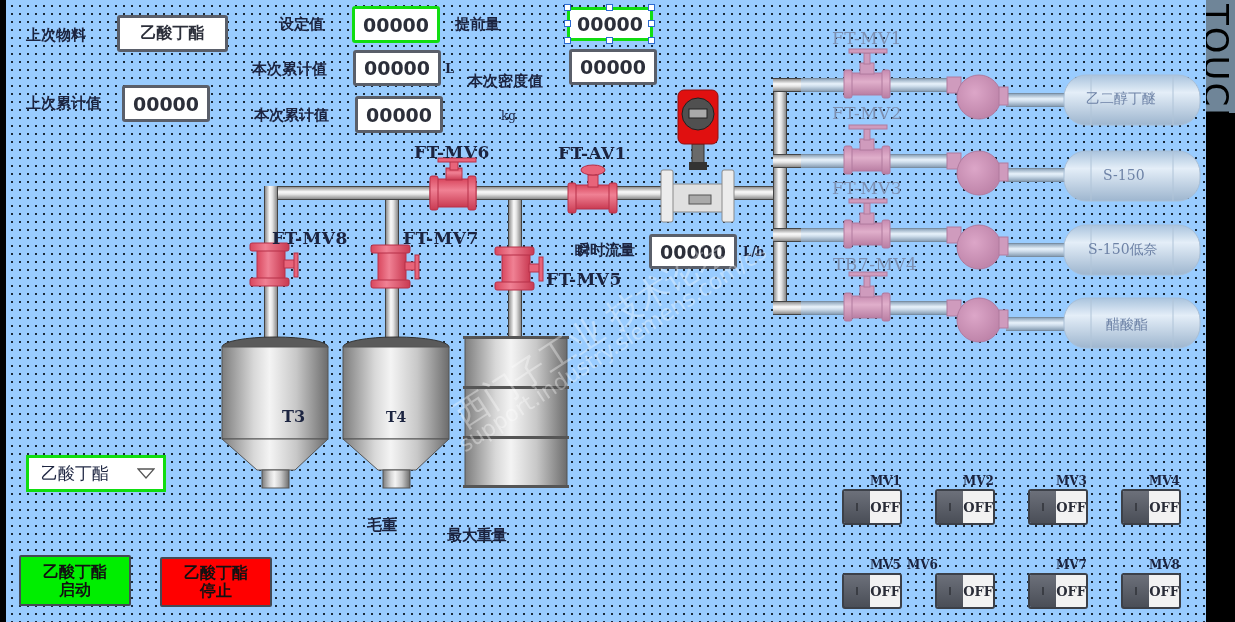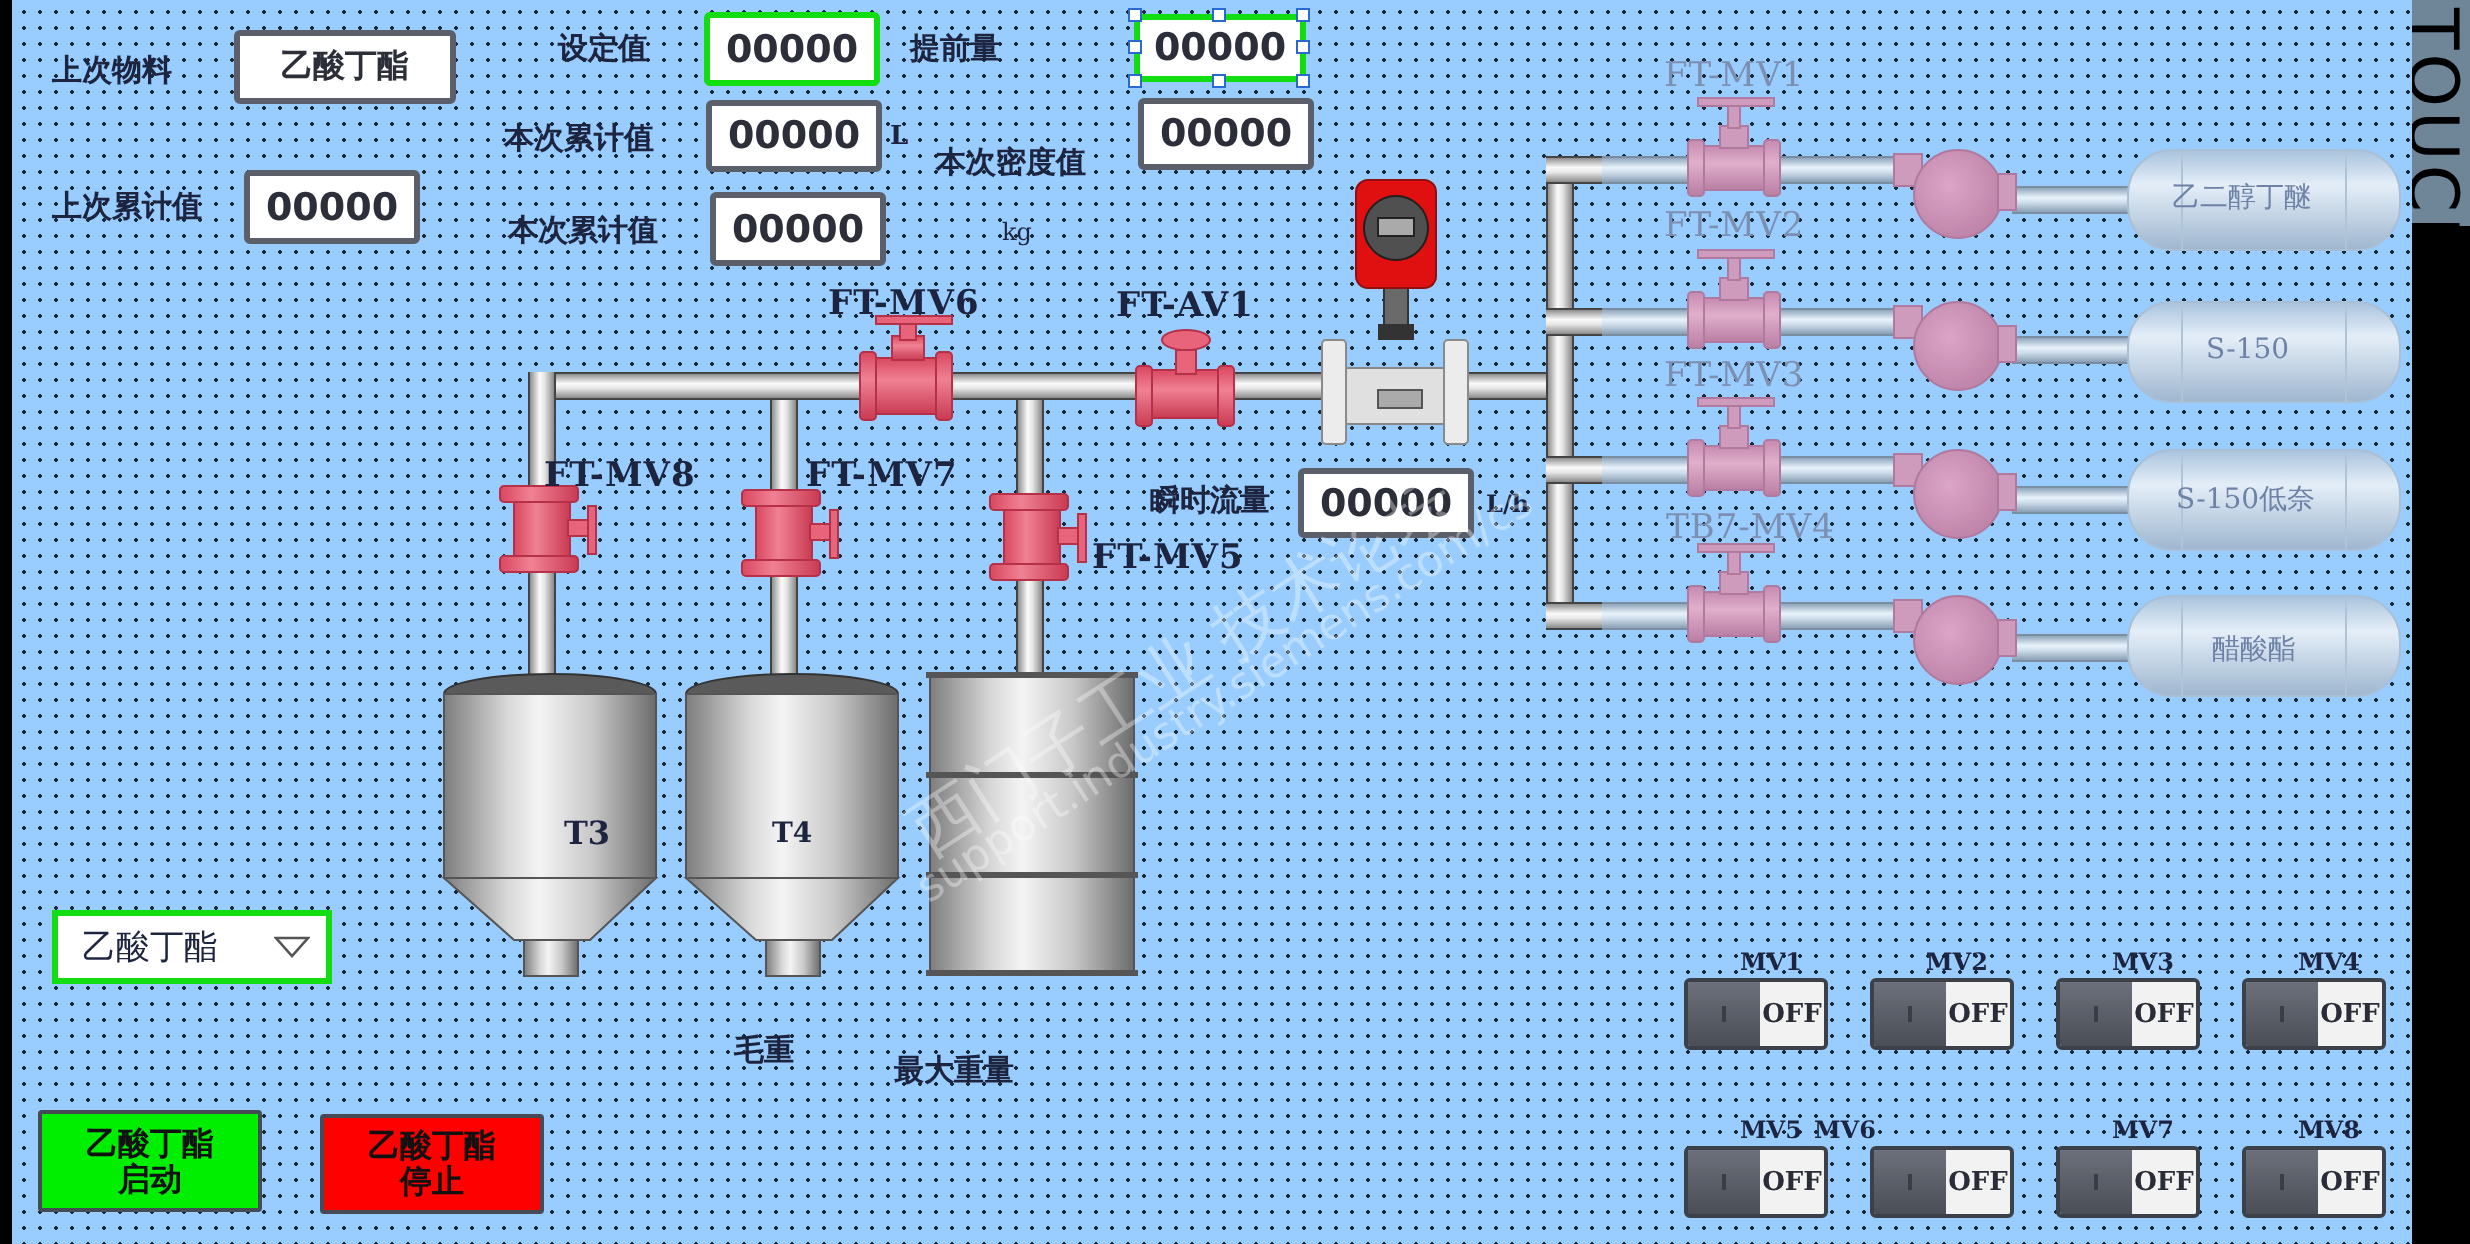--- a/index.html
+++ b/index.html
@@ -19,21 +19,21 @@
       font-family:"DejaVu Sans","Liberation Sans",sans-serif;font-size:19px;font-weight:bold;color:#2c2f3a;
       display:flex;align-items:center;justify-content:center;}
   .io.green{border-color:#11dd11;}
   .io.txt{font-family:"DejaVu Serif",serif;font-size:16px;font-weight:bold;}
   .handle{position:absolute;width:5px;height:5px;background:#fff;border:1px solid #2a6ad0;}
   .pipe-h{position:absolute;height:14px;background:linear-gradient(#8f8f8f,#fafafa 40%,#e6e6e6 60%,#8a8a8a);border-top:1px solid #444;border-bottom:1px solid #444;box-sizing:border-box;}
   .pipe-v{position:absolute;width:14px;background:linear-gradient(90deg,#8f8f8f,#fafafa 40%,#e6e6e6 60%,#8a8a8a);border-left:1px solid #444;border-right:1px solid #444;box-sizing:border-box;}
   .pipe-h.blue{background:linear-gradient(#8fa6bc,#e8f2fb 40%,#cfdeec 60%,#8aa0b6);border-color:#7a8ea2;height:14px;}
   .btn{position:absolute;border:2px solid #454a55;border-radius:2px;box-sizing:border-box;display:flex;flex-direction:column;align-items:center;justify-content:center;
        font-size:16px;font-weight:bold;color:#111;line-height:18px;cursor:pointer;}
-  .switch{position:absolute;width:72px;height:36px;border:2px solid #3c4048;border-radius:3px;box-sizing:border-box;display:flex;overflow:hidden;cursor:pointer;}
+  .switch{position:absolute;width:60px;height:36px;border:2px solid #3c4048;border-radius:3px;box-sizing:border-box;display:flex;overflow:hidden;cursor:pointer;}
   .switch .knob{width:36px;background:linear-gradient(#6c707a,#4a4e57);display:flex;align-items:center;justify-content:center;}
   .switch .knob i{width:2px;height:8px;background:#3a3d44;}
   .switch .state{flex:1;background:#f2f2f2;display:flex;align-items:center;justify-content:center;font-size:13px;font-weight:bold;color:#2a2d38;}
   .swlbl{position:absolute;font-size:12px;font-weight:bold;color:#1c2440;}
   .dropdown{position:absolute;background:#fff;border:3px solid #11dd11;box-sizing:border-box;display:flex;align-items:center;cursor:pointer;}
   .dropdown span{font-size:17px;color:#1c2440;margin-left:12px;}
   .tank-title{position:absolute;font-family:"DejaVu Serif",serif;font-size:14px;color:#6d82a6;}
   .wm{position:absolute;color:rgba(255,255,255,0.35);font-family:"DejaVu Sans",sans-serif;transform:rotate(-33deg);transform-origin:left top;white-space:nowrap;pointer-events:none;}
 </style>
 </head>

